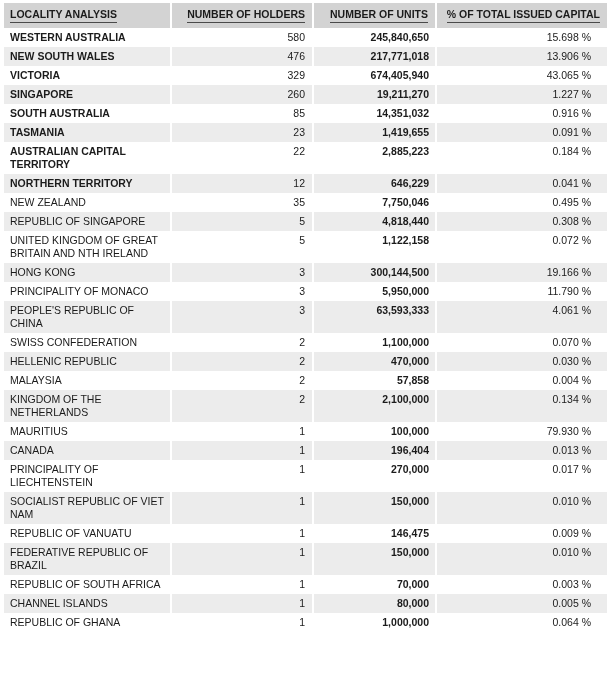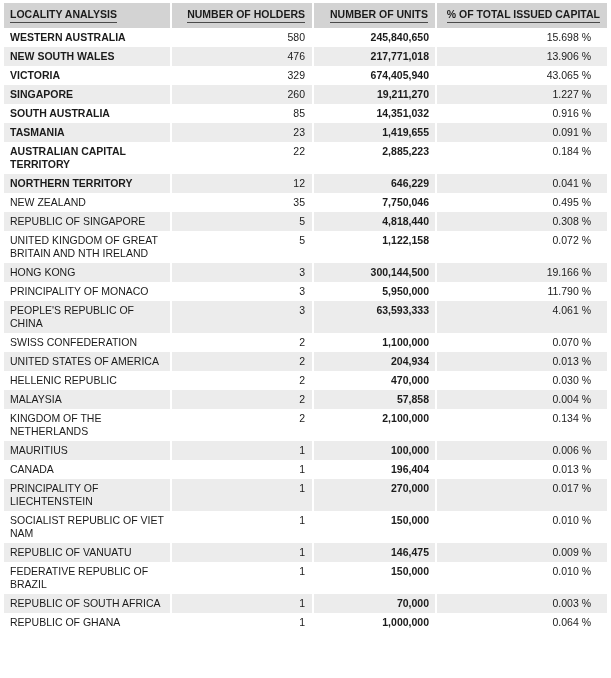--- a/index.html
+++ b/index.html
@@ -158,26 +158,20 @@
           <td class="num units">63,593,333</td>
           <td class="num pct">4.061 %</td>
         </tr>
         <tr>
           <td class="loc">SWISS CONFEDERATION</td>
           <td class="num holders">2</td>
           <td class="num units">1,100,000</td>
           <td class="num pct">0.070 %</td>
         </tr>
         <tr>
-          <td class="loc">UNITED STATES OF AMERICA</td>
-          <td class="num holders">2</td>
-          <td class="num units">204,934</td>
-          <td class="num pct">0.013 %</td>
-        </tr>
-        <tr>
           <td class="loc">HELLENIC REPUBLIC</td>
           <td class="num holders">2</td>
           <td class="num units">470,000</td>
           <td class="num pct">0.030 %</td>
         </tr>
         <tr>
           <td class="loc">MALAYSIA</td>
           <td class="num holders">2</td>
           <td class="num units">57,858</td>
           <td class="num pct">0.004 %</td>
@@ -185,21 +179,21 @@
         <tr>
           <td class="loc">KINGDOM OF THE NETHERLANDS</td>
           <td class="num holders">2</td>
           <td class="num units">2,100,000</td>
           <td class="num pct">0.134 %</td>
         </tr>
         <tr>
           <td class="loc">MAURITIUS</td>
           <td class="num holders">1</td>
           <td class="num units">100,000</td>
-          <td class="num pct">0.006 %</td>
+          <td class="num pct">79.930 %</td>
         </tr>
         <tr>
           <td class="loc">CANADA</td>
           <td class="num holders">1</td>
           <td class="num units">196,404</td>
           <td class="num pct">0.013 %</td>
         </tr>
         <tr>
           <td class="loc">PRINCIPALITY OF LIECHTENSTEIN</td>
           <td class="num holders">1</td>
@@ -223,20 +217,26 @@
           <td class="loc">FEDERATIVE REPUBLIC OF BRAZIL</td>
           <td class="num holders">1</td>
           <td class="num units">150,000</td>
           <td class="num pct">0.010 %</td>
         </tr>
         <tr>
           <td class="loc">REPUBLIC OF SOUTH AFRICA</td>
           <td class="num holders">1</td>
           <td class="num units">70,000</td>
           <td class="num pct">0.003 %</td>
+        </tr>
+        <tr>
+          <td class="loc">CHANNEL ISLANDS</td>
+          <td class="num holders">1</td>
+          <td class="num units">80,000</td>
+          <td class="num pct">0.005 %</td>
         </tr>
         <tr>
           <td class="loc">REPUBLIC OF GHANA</td>
           <td class="num holders">1</td>
           <td class="num units">1,000,000</td>
           <td class="num pct">0.064 %</td>
         </tr>
       </tbody>
 
   </table>

